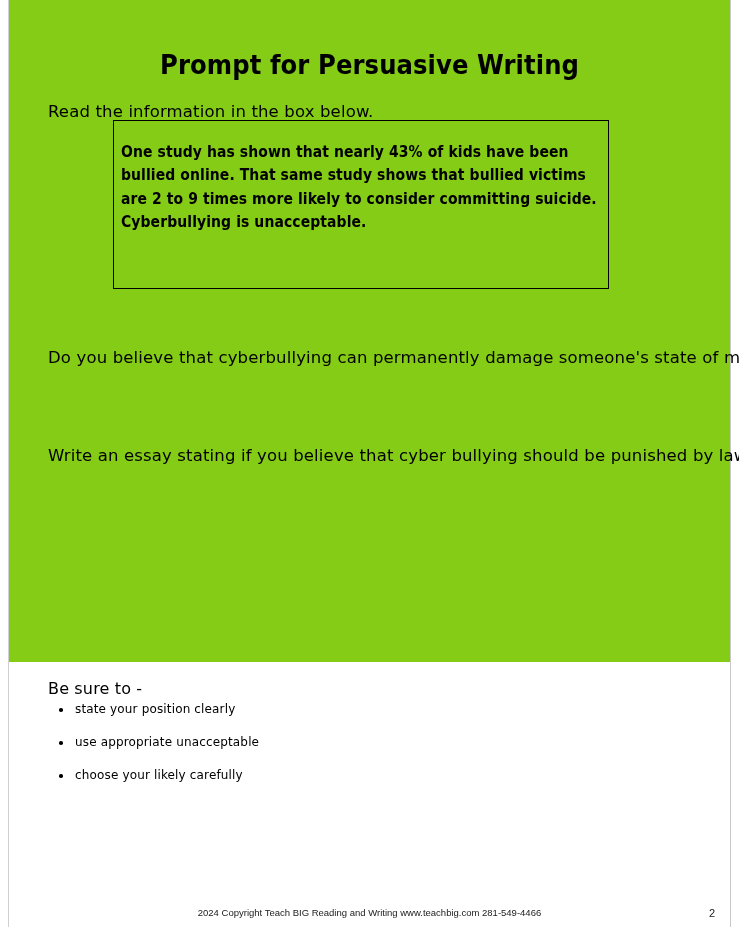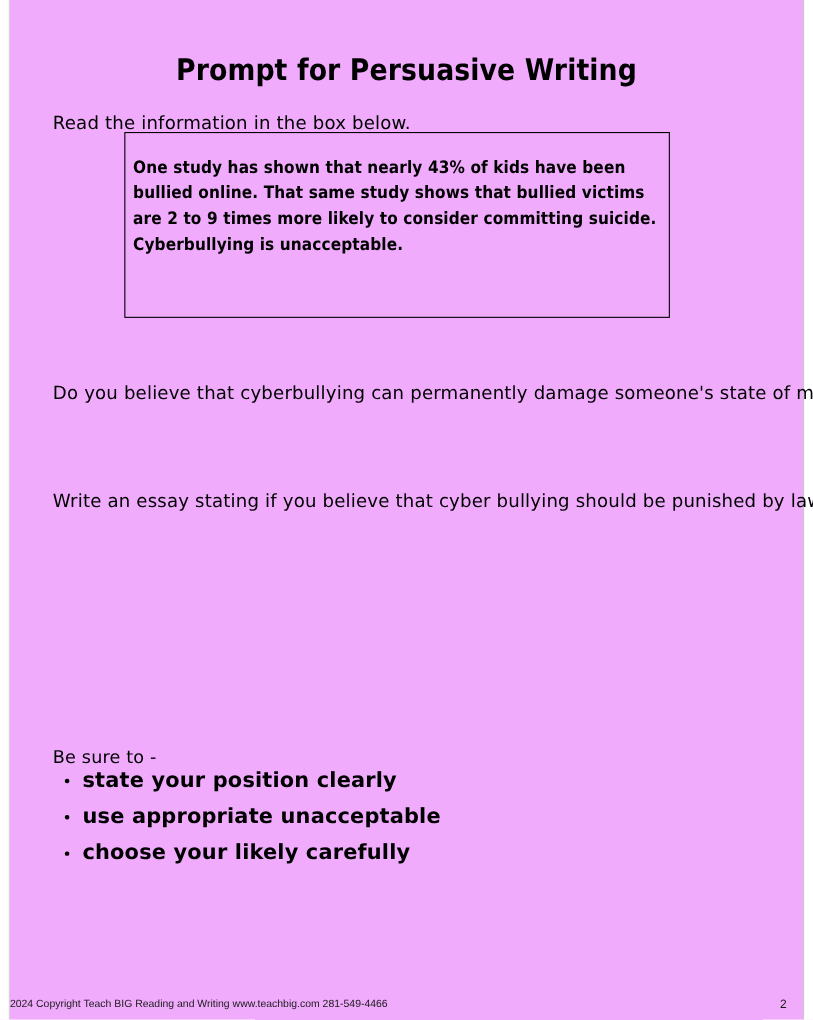--- a/index.html
+++ b/index.html
@@ -25,22 +25,22 @@
     background: #d0d0d0;
   }
   .page-rule.left  { left: 8px; }
   .page-rule.right { left: 730px; background: #c8c8c8; }
 
   .sheet {
     position: absolute;
     left: 9px;
     top: 0;
     width: 721px;
-    height: 927px;
-    background: #f0abfc;
+    height: 662px;
+    background: #84cc16;
   }
 
   
   .hand-condensed {
     font-family: "DejaVu Sans Condensed", "Liberation Sans Narrow", "Liberation Sans", sans-serif;
     font-stretch: condensed;
     letter-spacing: 0.1px;
   }
   
   .hand-round {
@@ -114,40 +114,40 @@
     width: 620px;
     margin: 0;
     padding: 0;
     list-style: none;
   }
   #requirements-list li {
     position: relative;
     height: 33px;
     line-height: 33px;
     padding-left: 27px;
-    font-size: 19px;
-    white-space: nowrap;
-    font-weight: bold;
+    font-size: 12px;
+    white-space: nowrap;
   }
   #requirements-list li .bullet-dot {
     position: absolute;
     left: 11px;
     top: 50%;
     width: 3.5px;
     height: 3.5px;
     margin-top: -1.5px;
     background: #000000;
     border-radius: 50%;
   }
 
   #footer-credit {
     position: absolute;
     left: 0;
     right: 0;
     top: 906px;
+    text-align: center;
     font-family: "Liberation Sans", sans-serif;
     font-size: 9.5px;
     line-height: 14px;
     color: #1a1a1a;
     white-space: nowrap;
   }
   #footer-page-number {
     position: absolute;
     left: 700px;
     top: 905px;

